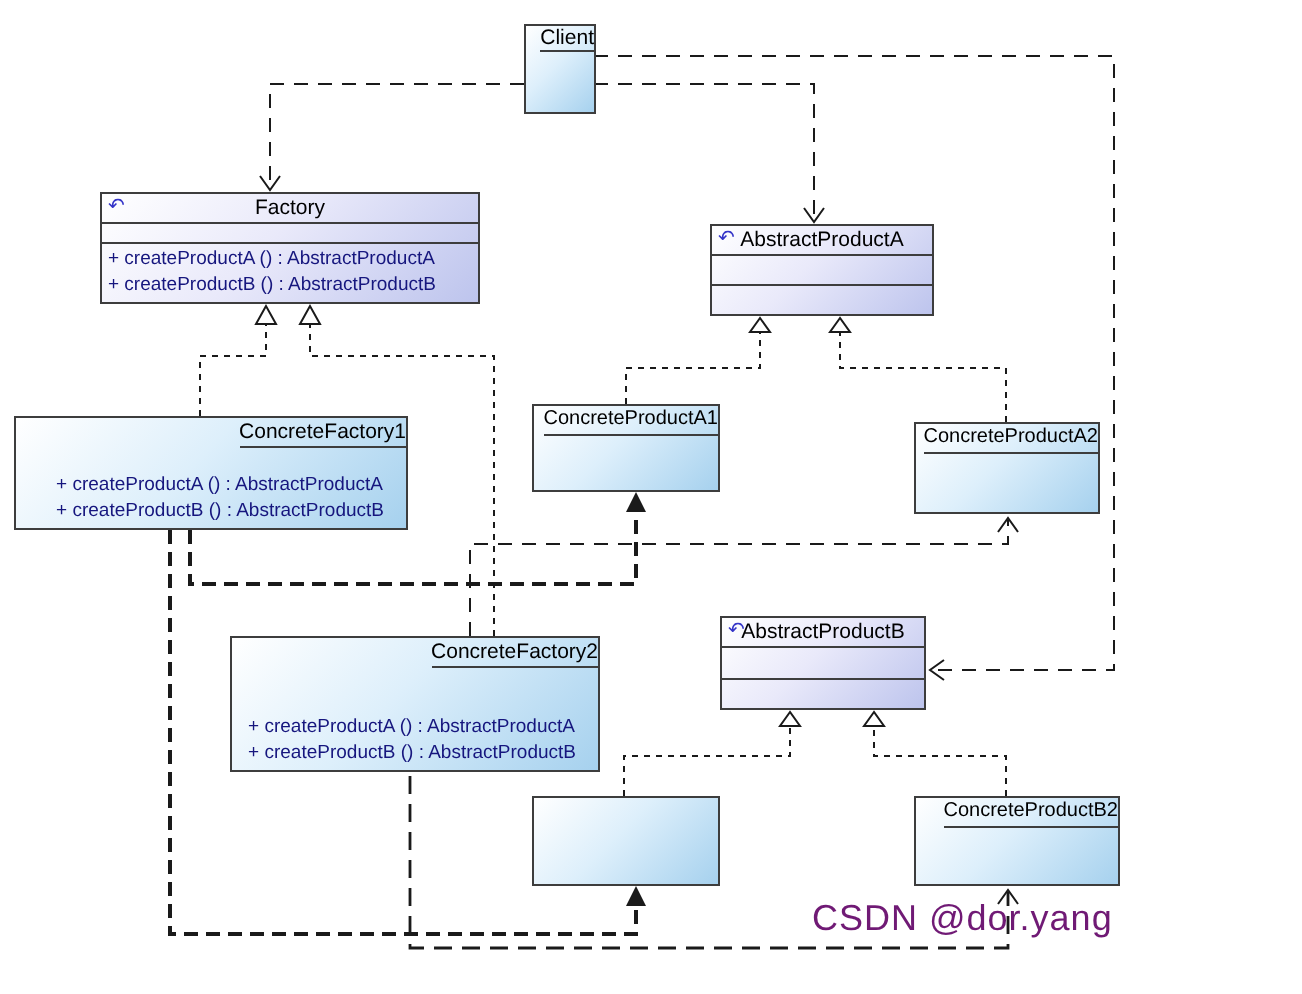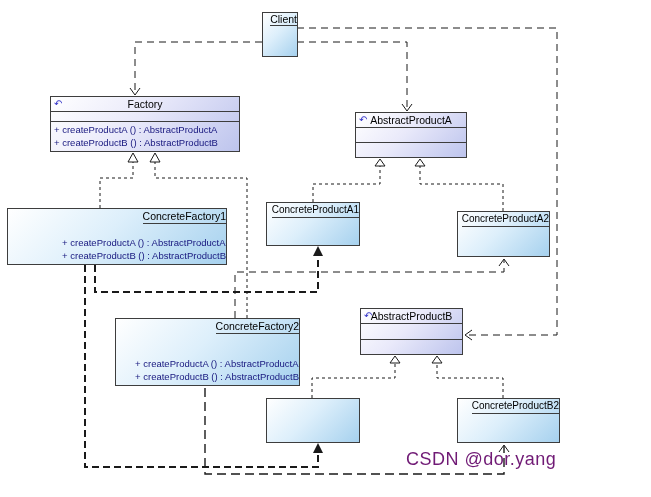--- a/index.html
+++ b/index.html
@@ -7,21 +7,21 @@
   #canvas { position:relative; width:651px; height:497px; background:#ffffff; overflow:hidden; }
 
   .uml-class { position:absolute; border:1px solid #3d3d3d; display:flex; flex-direction:column; overflow:hidden; }
   .uml-class.blue   { background:linear-gradient(135deg,#ffffff 0%,#ddeffb 45%,#a6d1ee 100%);align-items:flex-end; }
   .uml-class.purple { background:linear-gradient(135deg,#ffffff 0%,#e9e9fa 45%,#bdc4ed 100%); }
 
   .c-title { flex:0 0 15px; position:relative; text-align:center; font-size:10.5px; line-height:14px;
              color:#000; border-bottom:1px solid #3d3d3d; white-space:nowrap; }
   .c-row   { flex:1 1 auto; border-bottom:1px solid #3d3d3d; }
   .c-row.last { border-bottom:none; }
-  .c-methods { flex:0 0 auto; padding:1px 0 2px 3px; font-size:9.5px; line-height:13px;
+  .c-methods { flex:0 0 auto; padding:1px 11px 2px 3px; font-size:9.5px; line-height:13px;
                color:#16167e; white-space:nowrap; }
   .iface-icon { position:absolute; left:3px; top:0; color:#3434c8; font-size:10px; line-height:13px; }
 
   #connectors { position:absolute; left:0; top:0; pointer-events:none; }
   #connectors polyline, #connectors path { fill:none; stroke:#1a1a1a; }
   .dep  { stroke-width:1; stroke-dasharray:7 5; }
   .real { stroke-width:1; stroke-dasharray:3 3; }
   .dep-heavy { stroke-width:2; stroke-dasharray:7 4; }
   .dep-med   { stroke-width:1.4; stroke-dasharray:9 5; }
   .head { stroke-width:1; stroke-dasharray:none; }
@@ -115,21 +115,21 @@
     <div class="c-title">
       <span class="iface-icon">↶</span><span>Factory</span>
     </div>
     <div class="c-row"></div>
     <div class="c-methods">
       <div>+ createProductA () : AbstractProductA</div>
       <div>+ createProductB () : AbstractProductB</div>
     </div>
   </div>
 
-  <div class="uml-class blue" style="left:7px;top:208px;width:220px;height:57px;">
+  <div class="uml-class blue" style="left:7px;top:208px;width:197px;height:57px;">
     <div class="c-title">ConcreteFactory1</div>
     <div class="c-row"></div>
     <div class="c-methods">
       <div>+ createProductA () : AbstractProductA</div>
       <div>+ createProductB () : AbstractProductB</div>
     </div>
   </div>
 
   <div class="uml-class blue" style="left:115px;top:318px;width:185px;height:68px;">
     <div class="c-title">ConcreteFactory2</div>

